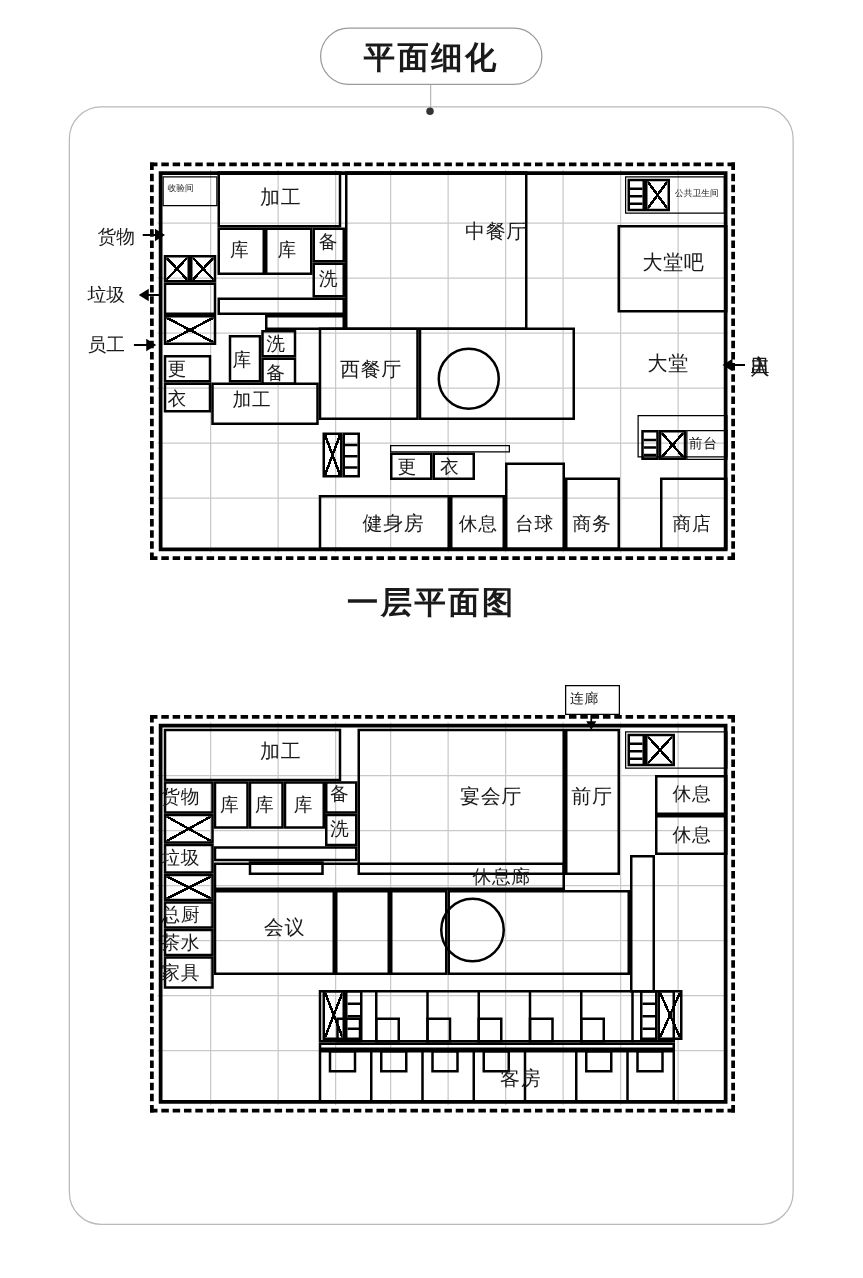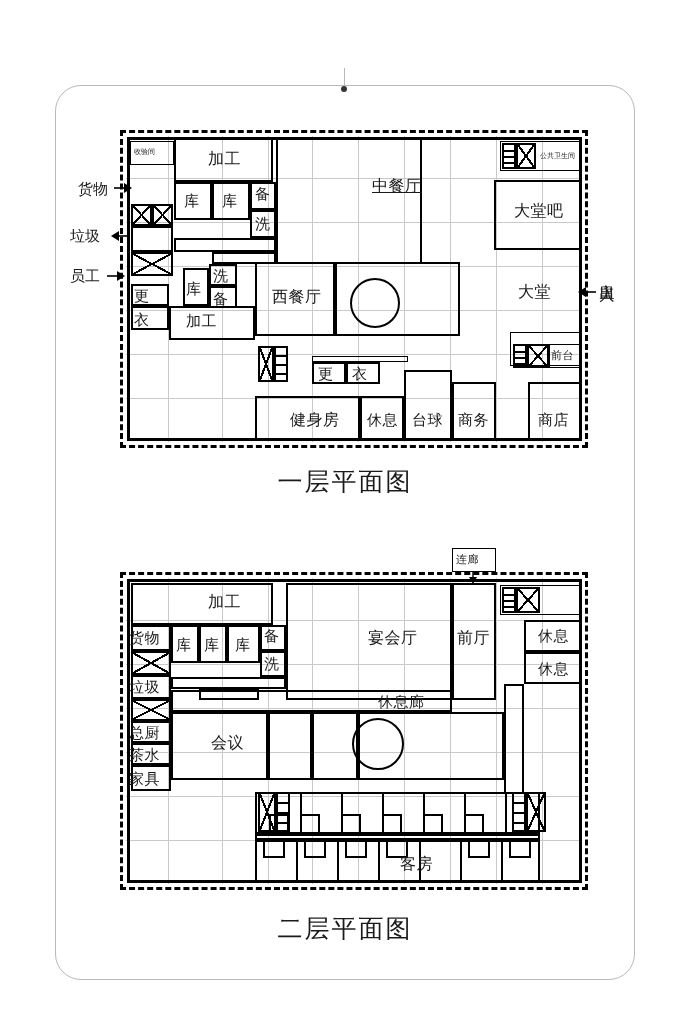--- a/index.html
+++ b/index.html
@@ -33,21 +33,21 @@
   }
   .title-dot{
     position:absolute;left:341px;top:86px;width:6px;height:6px;border-radius:50%;
     background:#333;z-index:6;
   }
 
   
   .plan{position:absolute;}
   .caption{
     position:absolute;width:100%;text-align:center;
-    font-size:25px;font-weight:400;letter-spacing:2px;
+    font-size:25px;font-weight:700;letter-spacing:2px;
   }
 
   
   .site{
     position:absolute;box-sizing:border-box;
     border:3.5px dashed #000;
   }
   
   .wall{position:absolute;background:#000;}
   .room{
@@ -96,20 +96,23 @@
   .circle{
     position:absolute;border:2.4px solid #000;border-radius:50%;
     box-sizing:border-box;
   }
 </style>
 </head>
 <body>
 
 <div id="stage">
 
+  <div class="title-pill">
+    <span>平面细化</span>
+  </div>
   <div class="title-stem"></div>
   <div class="title-dot"></div>
 
   <div class="card"></div>
 
   <div class="plan" style="left:0;top:0;width:690px;height:470px;">
 
     <div class="site" style="left:120px;top:130px;width:468px;height:318px;"></div>
 
     <div class="grid-v" style="left:168px;top:136px;height:306px;"></div>
@@ -143,21 +146,21 @@
 
     <div class="room" style="left:250px;top:182px;width:26px;height:28px;"></div>
     <div class="lbl" style="left:255px;top:186px;">备</div>
     <div class="room" style="left:250px;top:210px;width:26px;height:28px;"></div>
     <div class="lbl" style="left:255px;top:216px;">洗</div>
 
     <div class="room" style="left:174px;top:238px;width:102px;height:14px;"></div>
     <div class="room" style="left:212px;top:252px;width:64px;height:12px;"></div>
 
     <div class="room" style="left:276px;top:137px;width:146px;height:127px;"></div>
-    <div class="lbl big" style="left:372px;top:178px;text-decoration:underline;">中餐厅</div>
+    <div class="lbl big" style="left:372px;top:178px;">中餐厅</div>
 
     <div class="room-thin" style="left:500px;top:141px;width:80px;height:30px;"></div>
     <div class="stair-hatch" style="left:502px;top:143px;width:14px;height:26px;">
       <i style="top:5px;"></i>
         <i style="top:11px;"></i>
         <i style="top:17px;"></i>
     </div>
     <div class="xbox" style="left:516px;top:143px;width:20px;height:26px;"></div>
     <div class="lbl xs" style="left:540px;top:152px;">公共卫生间</div>
 
@@ -387,16 +390,15 @@
         <i style="top:18px;"></i>
         <i style="top:28px;"></i>
     </div>
     <div class="stair-hatch" style="left:512px;top:792px;width:14px;height:40px;">
       <i style="top:8px;"></i>
         <i style="top:18px;"></i>
         <i style="top:28px;"></i>
     </div>
     <div class="xbox" style="left:526px;top:792px;width:20px;height:40px;"></div>
 
-    <div class="caption" style="left:0;top:912px;">二层平面图</div>
   </div>
 
 </div>
 
 </body></html>

